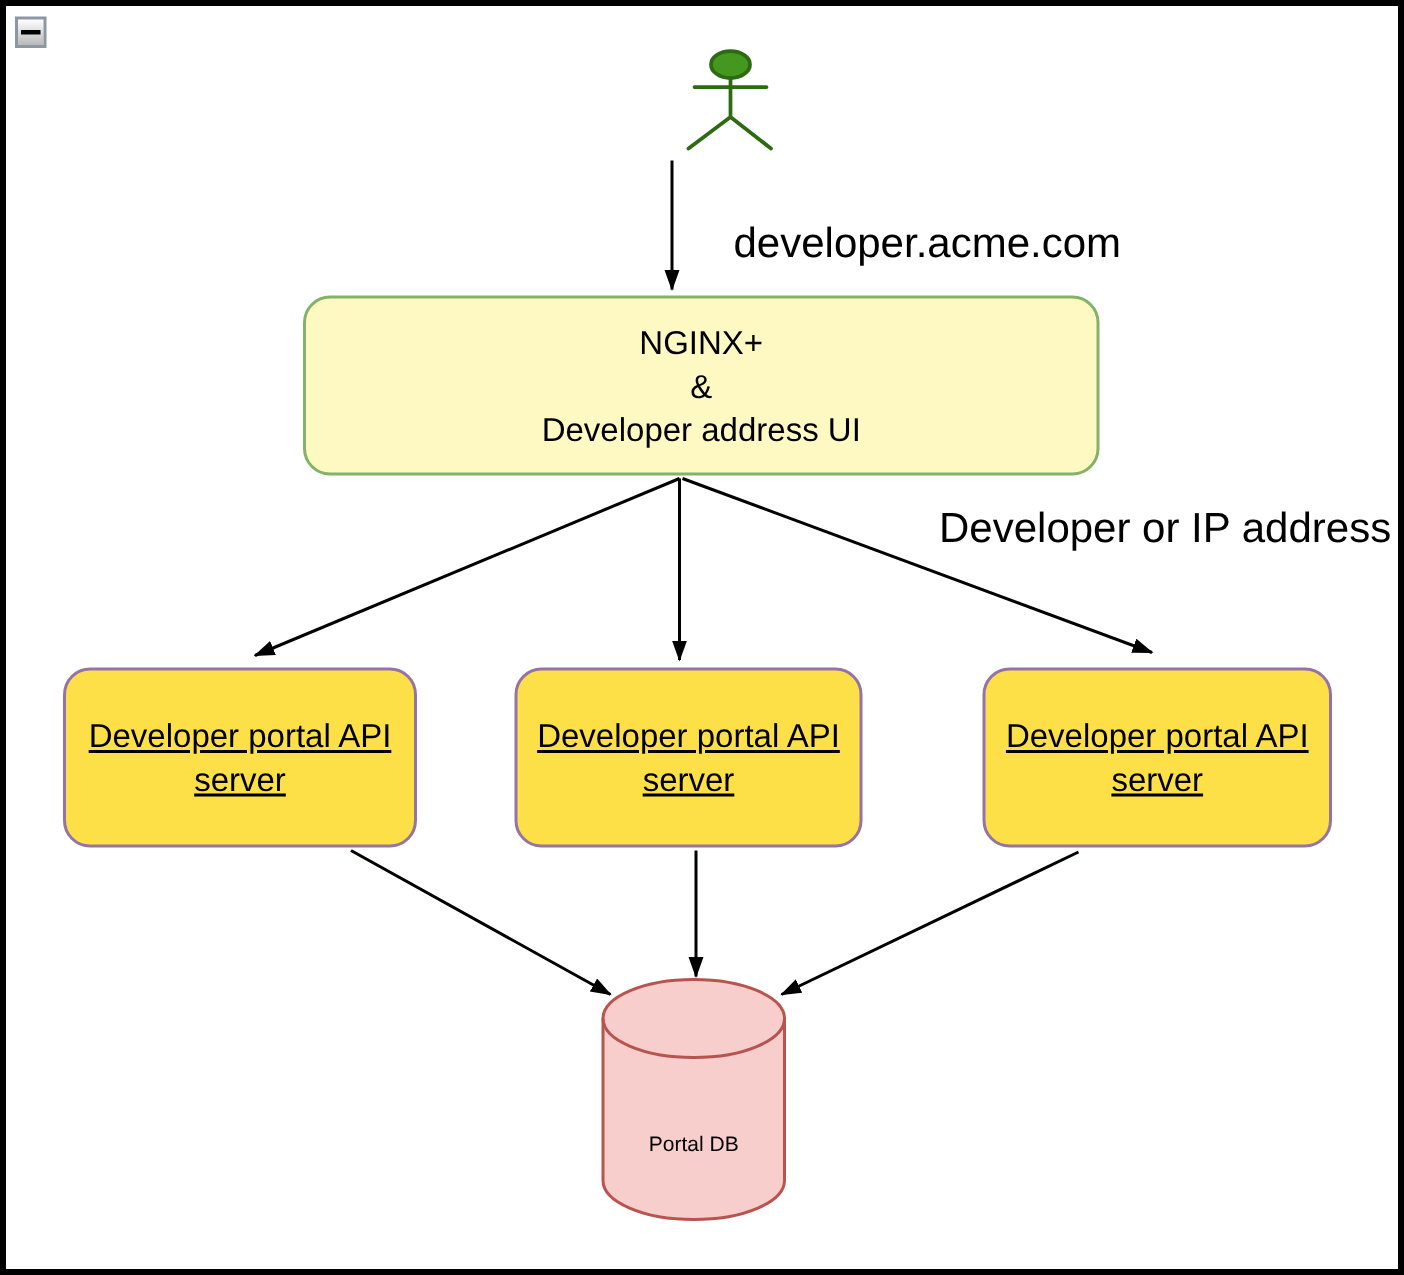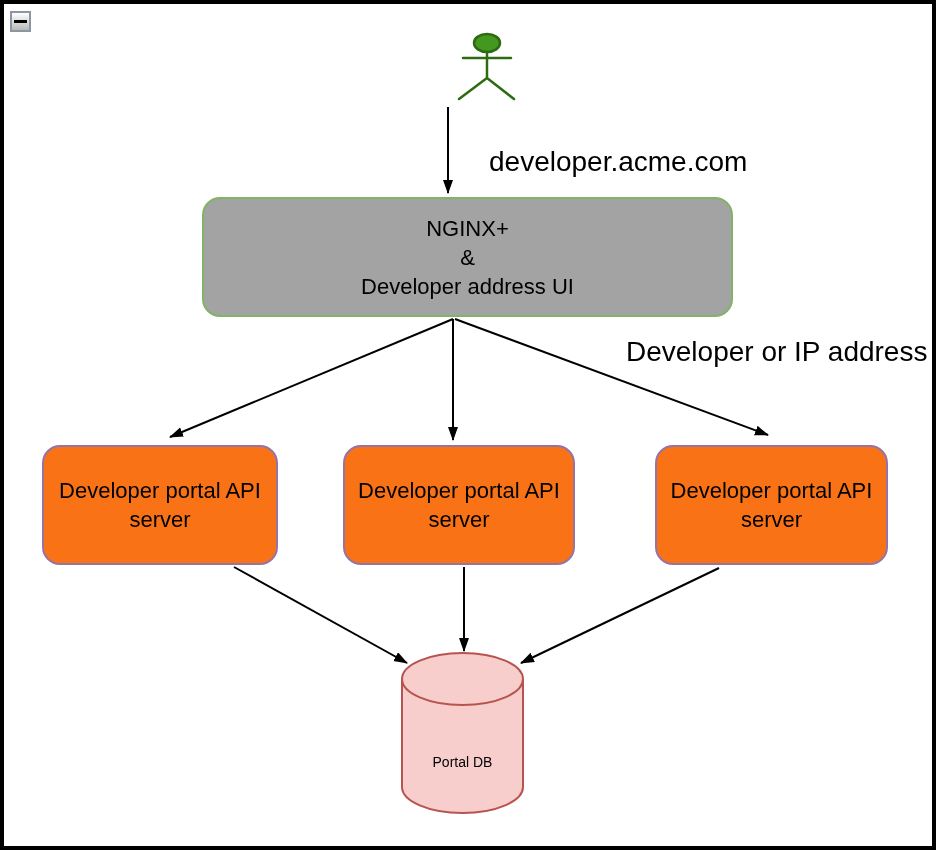--- a/index.html
+++ b/index.html
@@ -23,23 +23,23 @@
   .collapse-btn .minus { width:13px; height:3px; background:#000; display:block; }
 
   .node {
     position:absolute; box-sizing:border-box; border:2px solid;
     border-radius:18px; display:flex; flex-direction:column;
     align-items:center; justify-content:center; text-align:center;
     font-size:22px; line-height:29px; z-index:10;
   }
   .node-gateway {
     left:202px; top:197px; width:531px; height:120px;
-    background:#a3a3a3; border-color:#82b366;
+    background:#fef9c3; border-color:#82b366;
   }
-  .node-api { background:#f97316; border-color:#9673a6; width:236px; height:120px; top:445px; }
+  .node-api { background:#fde047; border-color:#9673a6; width:236px; height:120px; top:445px;text-decoration:underline; }
   .node-api-1 { left:42px; }
   .node-api-2 { left:343px; width:232px; }
   .node-api-3 { left:655px; width:233px; }
 
   .edge-label {
     position:absolute; font-size:28px; line-height:26px;
     white-space:nowrap; z-index:20;
   }
   .edge-label-domain  { left:489px; top:149px; }
   .edge-label-routing { left:626px; top:339px; }

